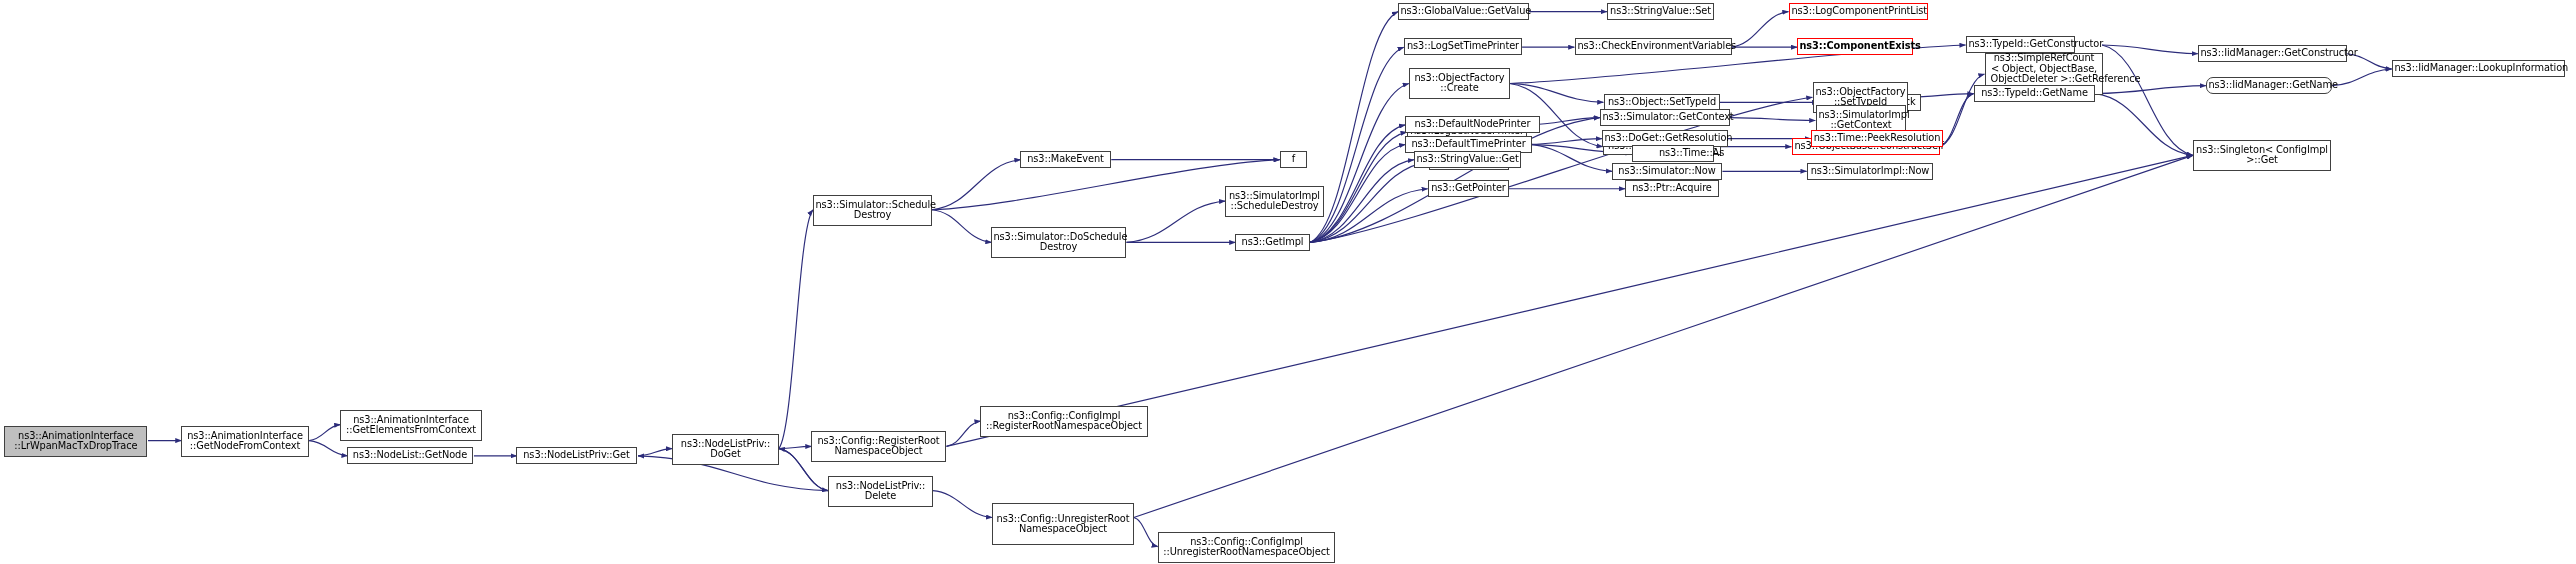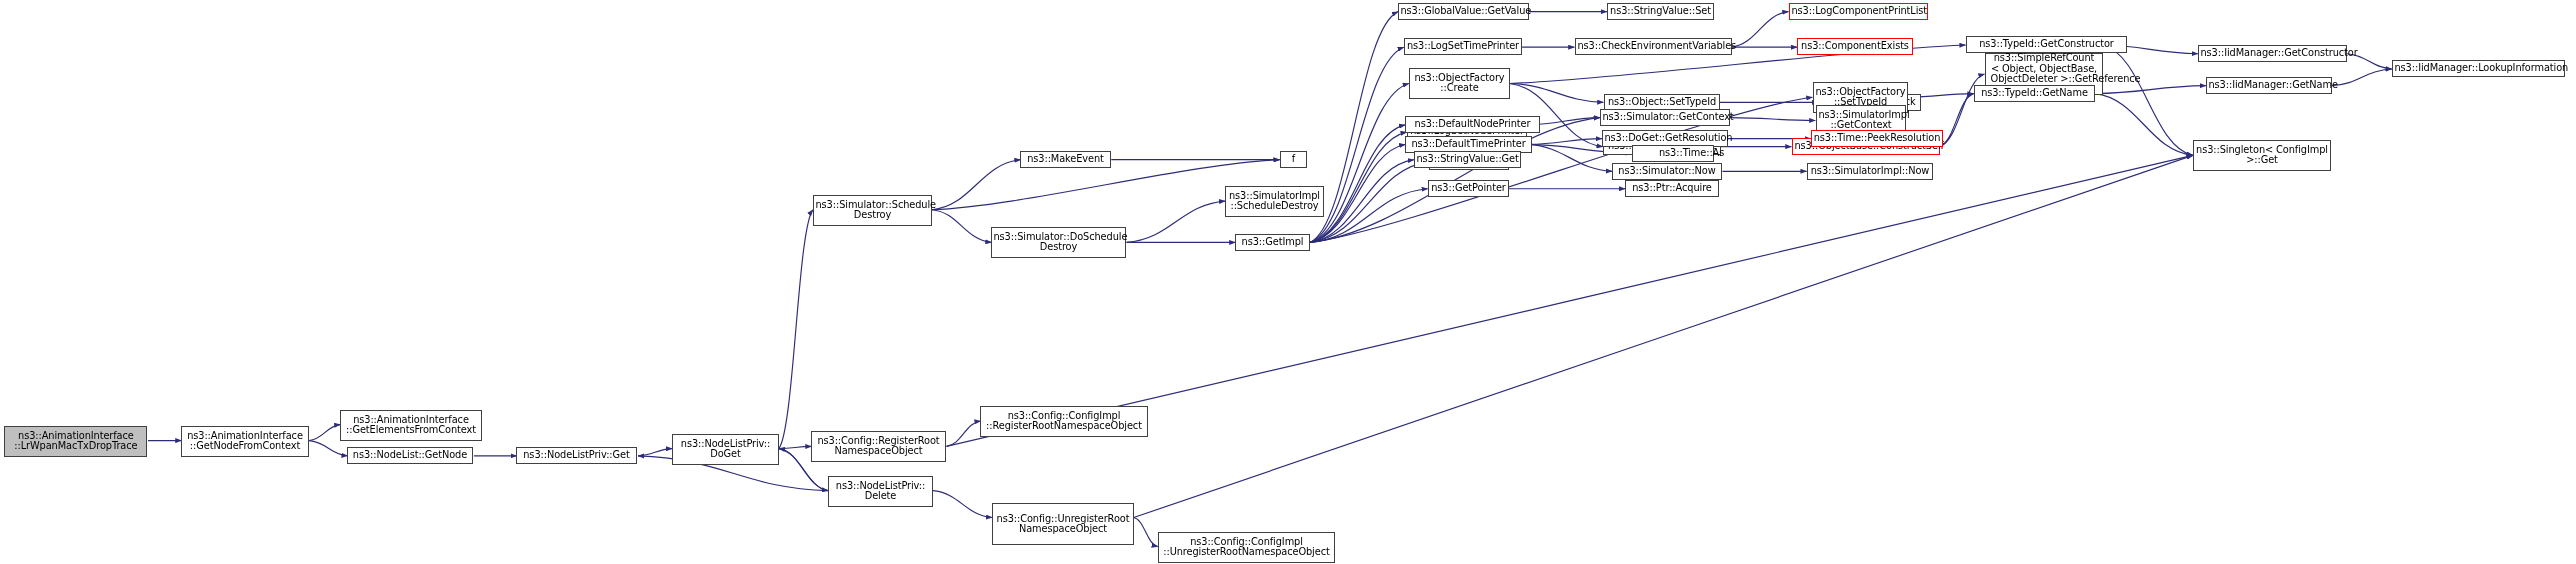--- a/index.html
+++ b/index.html
@@ -132,37 +132,37 @@
       <div class="node" style="left: 991px; top: 227px; width: 135px; height: 30.5px;"><span>ns3::Simulator::DoSchedule
 Destroy</span></div>
       <div class="node" style="left: 1225px; top: 186px; width: 99px; height: 30.5px;"><span>ns3::SimulatorImpl
 ::ScheduleDestroy</span></div>
       <div class="node" style="left: 1235px; top: 234px; width: 75px; height: 17.4px; align-items: center;"><span>ns3::GetImpl</span></div>
       <div class="node" style="left: 1398px; top: 2.9px; width: 131px; height: 17.4px;"><span>ns3::GlobalValue::GetValue</span></div>
       <div class="node" style="left: 1607px; top: 2.9px; width: 107px; height: 17.4px;"><span>ns3::StringValue::Set</span></div>
       <div class="node red" style="left: 1789px; top: 2.9px; width: 139px; height: 17.4px;"><span>ns3::LogComponentPrintList</span></div>
       <div class="node" style="left: 1404px; top: 38px; width: 118px; height: 17.4px;"><span>ns3::LogSetTimePrinter</span></div>
       <div class="node" style="left: 1575px; top: 38px; width: 157px; height: 17.4px;"><span>ns3::CheckEnvironmentVariables</span></div>
-      <div class="node red" style="left: 1797px; top: 38px; width: 116px; height: 17.4px;"><span>ns3::ComponentExists</span></div>
+      <div class="node red" style="left: 1797px; top: 38px; width: 116px; height: 17.4px; font-weight: bold;"><span>ns3::ComponentExists</span></div>
       <div class="node" style="left: 1409px; top: 68px; width: 101px; height: 30.5px;"><span>ns3::ObjectFactory
 ::Create</span></div>
       <div class="node" style="left: 1604px; top: 94px; width: 116px; height: 17.4px;"><span>ns3::Object::SetTypeId</span></div>
       <div class="node" style="left: 1819px; top: 94px; width: 102px; height: 17.4px;"><span>ns3::Object::Check</span></div>
       <div class="node" style="left: 1407px; top: 123px; width: 120px; height: 17.4px;"><span>ns3::LogSetNodePrinter</span></div>
       <div class="node" style="left: 1429px; top: 153px; width: 80px; height: 17.4px;"><span>ns3::PeekImpl</span></div>
       <div class="node" style="left: 1603px; top: 138px; width: 118px; height: 17.4px;"><span>ns3::Object::Construct</span></div>
       <div class="node red" style="left: 1792px; top: 138px; width: 148px; height: 17.4px;"><span>ns3::ObjectBase::ConstructSelf</span></div>
-      <div class="node" style="left: 1966px; top: 36px; width: 161px; height: 17.4px;"><span>ns3::TypeId::GetConstructor</span></div>
+      <div class="node" style="left: 1966px; top: 36px; width: 109px; height: 17.4px;"><span>ns3::TypeId::GetConstructor</span></div>
       <div class="node" style="left: 2198px; top: 45px; width: 149px; height: 17.4px;"><span>ns3::IidManager::GetConstructor</span></div>
       <div class="node" style="left: 1985px; top: 53px; width: 118px; height: 42px;"><span>ns3::SimpleRefCount
 &lt; Object, ObjectBase,
  ObjectDeleter &gt;::GetReference
 Count</span></div>
       <div class="node" style="left: 2392px; top: 60px; width: 173px; height: 17.4px;"><span>ns3::IidManager::LookupInformation</span></div>
-      <div class="node" style="left: 2206px; top: 77px; width: 126px; height: 17.4px;"><span>ns3::IidManager::GetName</span></div>
+      <div class="node" style="left: 2206px; top: 77px; width: 126px; height: 17.4px; border-radius: 7px;"><span>ns3::IidManager::GetName</span></div>
       <div class="node" style="left: 1813px; top: 82px; width: 95px; height: 30.5px;"><span>ns3::ObjectFactory
 ::SetTypeId</span></div>
       <div class="node" style="left: 1974px; top: 85px; width: 121px; height: 17.4px;"><span>ns3::TypeId::GetName</span></div>
       <div class="node" style="left: 1600px; top: 109px; width: 130px; height: 17.4px;"><span>ns3::Simulator::GetContext</span></div>
       <div class="node" style="left: 1816px; top: 105px; width: 90px; height: 30.5px;"><span>ns3::SimulatorImpl
 ::GetContext</span></div>
       <div class="node" style="left: 1405px; top: 116px; width: 135px; height: 17.4px;"><span>ns3::DefaultNodePrinter</span></div>
       <div class="node" style="left: 1405px; top: 136px; width: 127px; height: 17.4px;"><span>ns3::DefaultTimePrinter</span></div>
       <div class="node" style="left: 1602px; top: 130px; width: 126px; height: 17.4px;"><span>ns3::DoGet::GetResolution</span></div>
       <div class="node red" style="left: 1811px; top: 130px; width: 132px; height: 17.4px;"><span>ns3::Time::PeekResolution</span></div>

